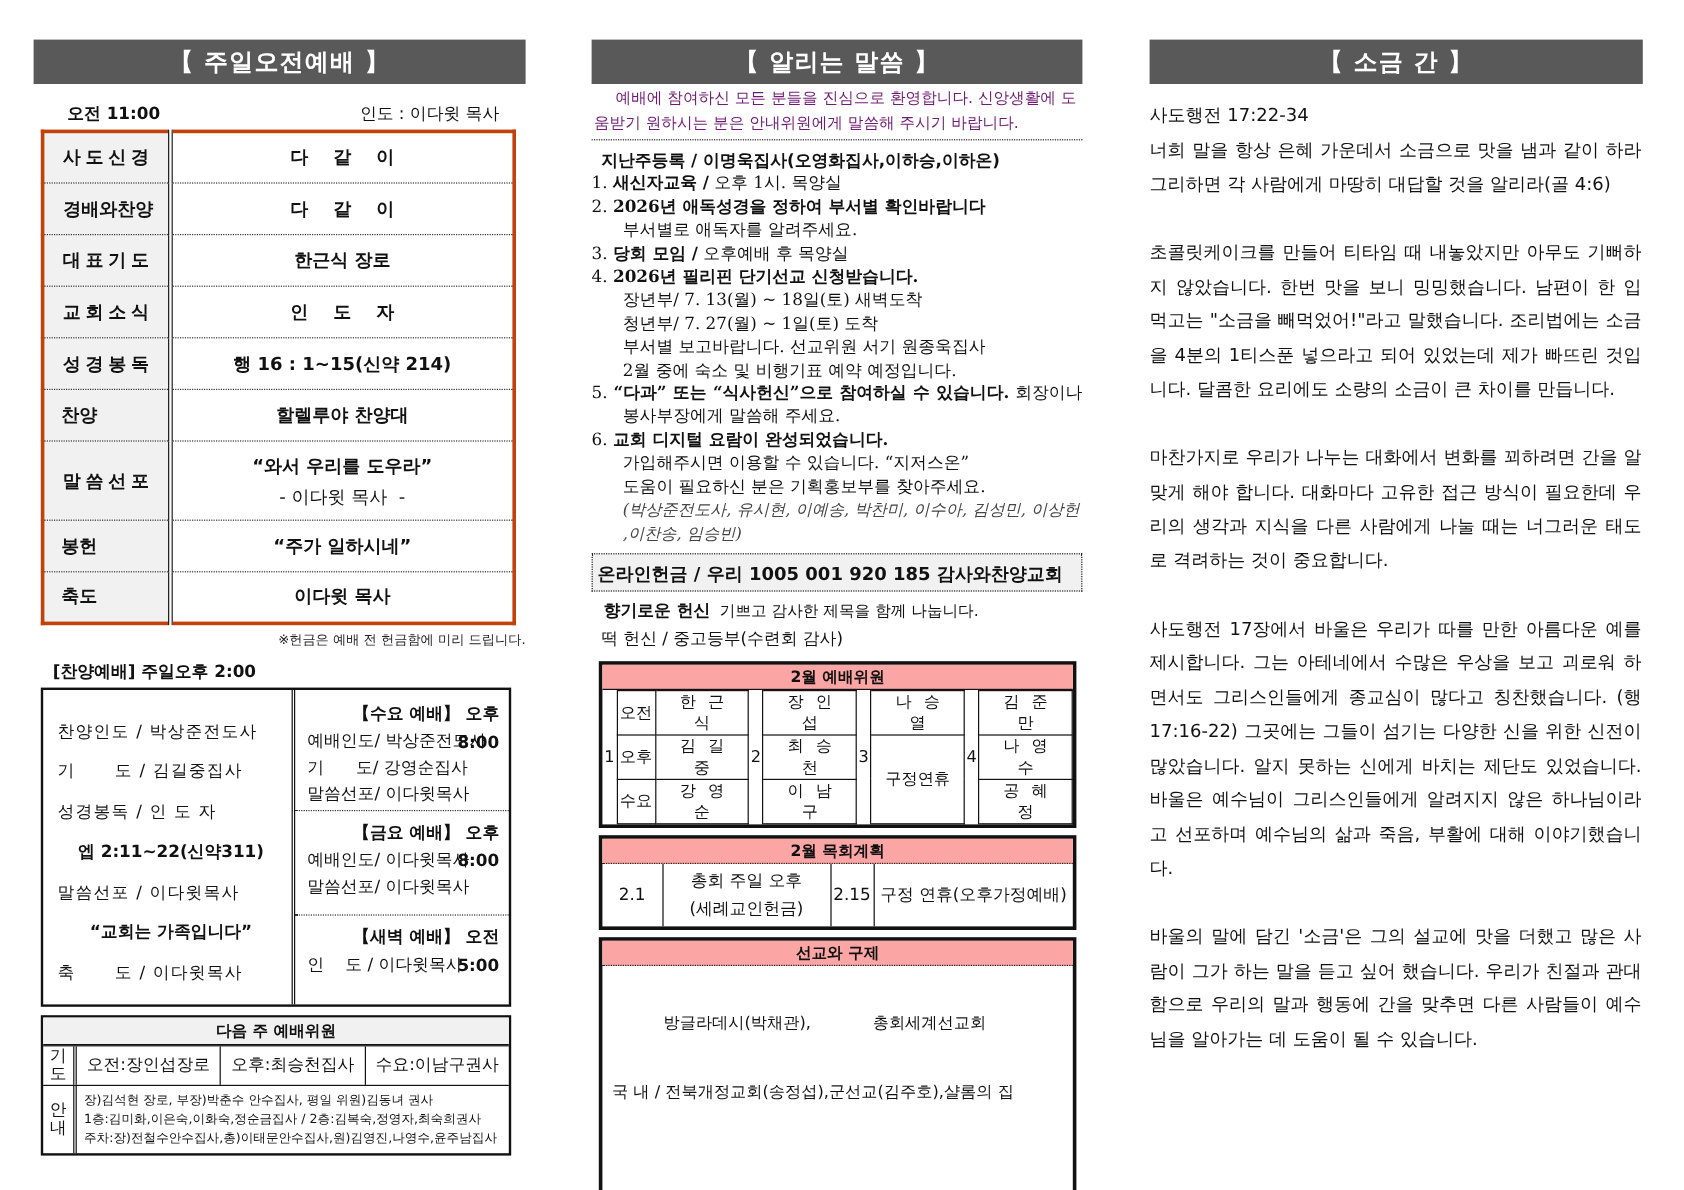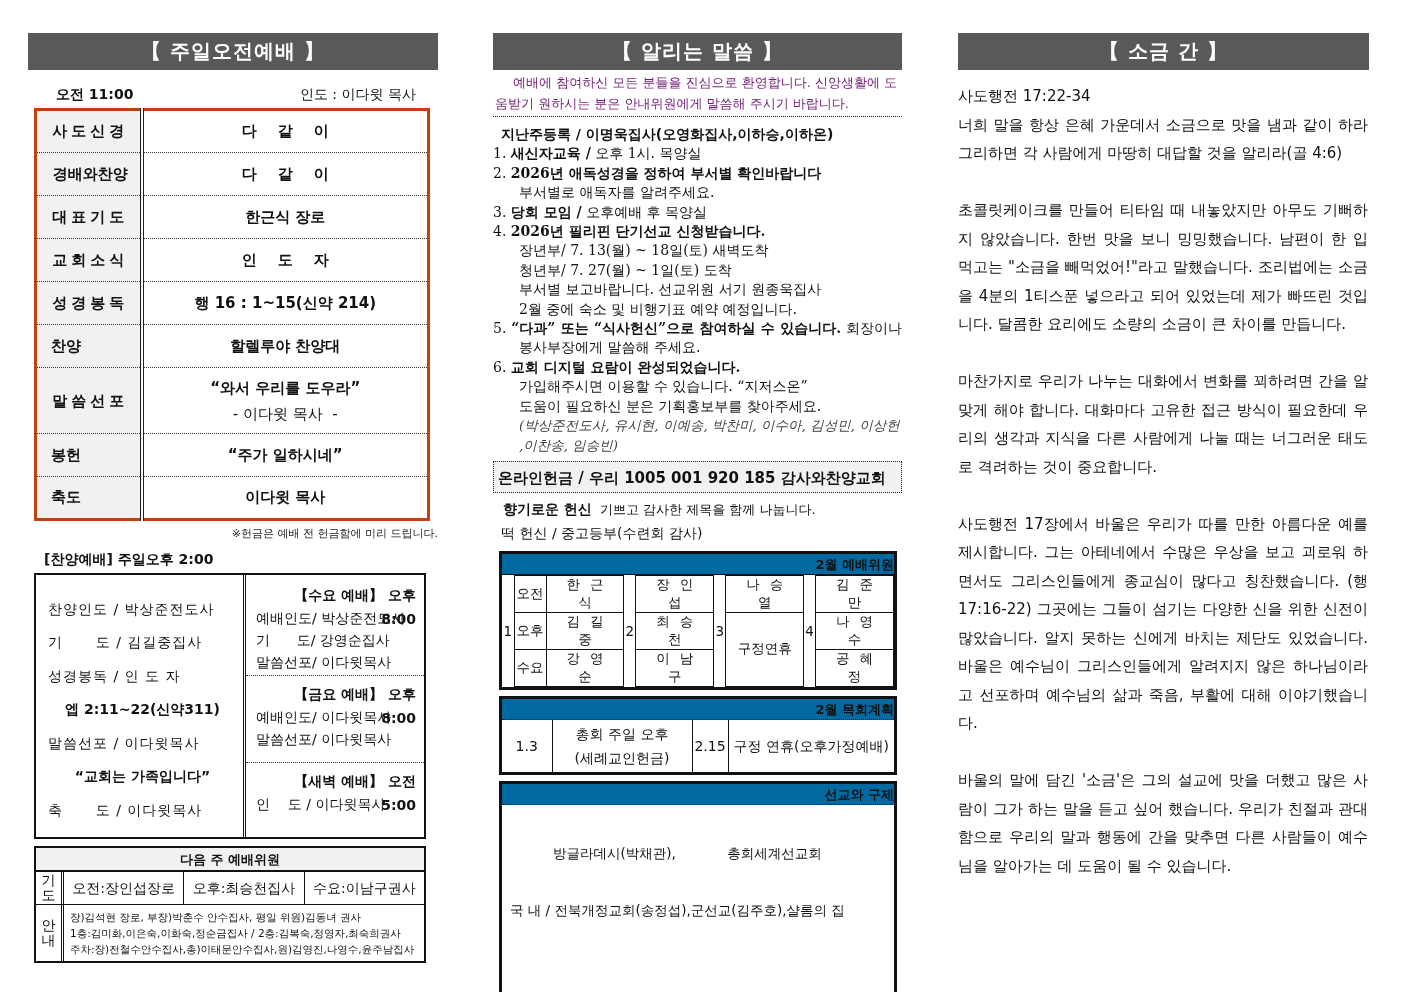--- a/index.html
+++ b/index.html
@@ -44,21 +44,21 @@
   .news { margin-top: 8px; font-family: "DejaVu Serif", serif; font-size: 14px; line-height: 19.4px; }
   .news .first { font-family: "DejaVu Sans", sans-serif; font-weight: bold; padding-left: 8px; font-size: 14px; }
   .news .item b { font-weight: bold; }
   .news .sub { padding-left: 26px; }
   .news .names { padding-left: 26px; color: #444; font-size: 13.5px; font-style: italic; }
   .online { margin-top: 6px; border: 1px dotted #222; background: #f1f1f1; font-weight: bold; font-size: 15px; height: 32px; line-height: 32px; padding-left: 4px; }
   .offer { margin-top: 4px; font-size: 13px; padding-left: 10px; height: 24px; line-height: 24px; }
   .offer b { font-size: 14px; margin-right: 8px; }
   .offer2 { font-size: 14px; padding-left: 8px; height: 24px; line-height: 24px; }
   .box { border: 3px solid #111; margin-top: 6px; margin-left: 6px; width: 398px; font-size: 13px; }
-  .box-head { background: #0369a1; font-weight: bold; text-align: right; height: 21px; line-height: 21px; border-bottom: 1px dotted #222; }
+  .box-head { background: #fca5a5; font-weight: bold; text-align: center; height: 21px; line-height: 21px; border-bottom: 1px dotted #222; }
   table.duty { width: 100%; border-collapse: collapse; font-size: 13.5px; }
   table.duty td { border: 1px solid #111; height: 21px; text-align: center; padding: 0; }
   table.duty td.n { width: 12px; border: none; border-right: 1px solid #111; }
   table.duty td.sp { letter-spacing: 10px; padding-left: 10px; }
   table.plan { width: 100%; border-collapse: collapse; font-size: 14px; }
   table.plan td { border-left: 1px solid #111; text-align: center; height: 52px; line-height: 24px; }
   table.plan td:first-child { border-left: none; width: 50px; }
   .mission { font-size: 13.5px; line-height: 19px; padding: 1px 6px 1px 8px; white-space: pre; }
   
   #right { left: 958px; width: 411px; }
@@ -229,21 +229,21 @@
       </tr>
     </tbody>
       </table>
   </div>
 
   <div class="box">
     <div class="box-head">2월 목회계획</div>
     <table class="plan">
       <tbody>
           <tr>
-        <td>1.3</td>
+        <td>2.1</td>
         <td style="width:140px">
               <div>총회 주일 오후</div>
               <div>(세례교인헌금)</div>
             </td>
         <td style="width:36px">2.15</td>
         <td>구정 연휴(오후가정예배)</td>
       </tr>
     </tbody>
       </table>
   </div>

